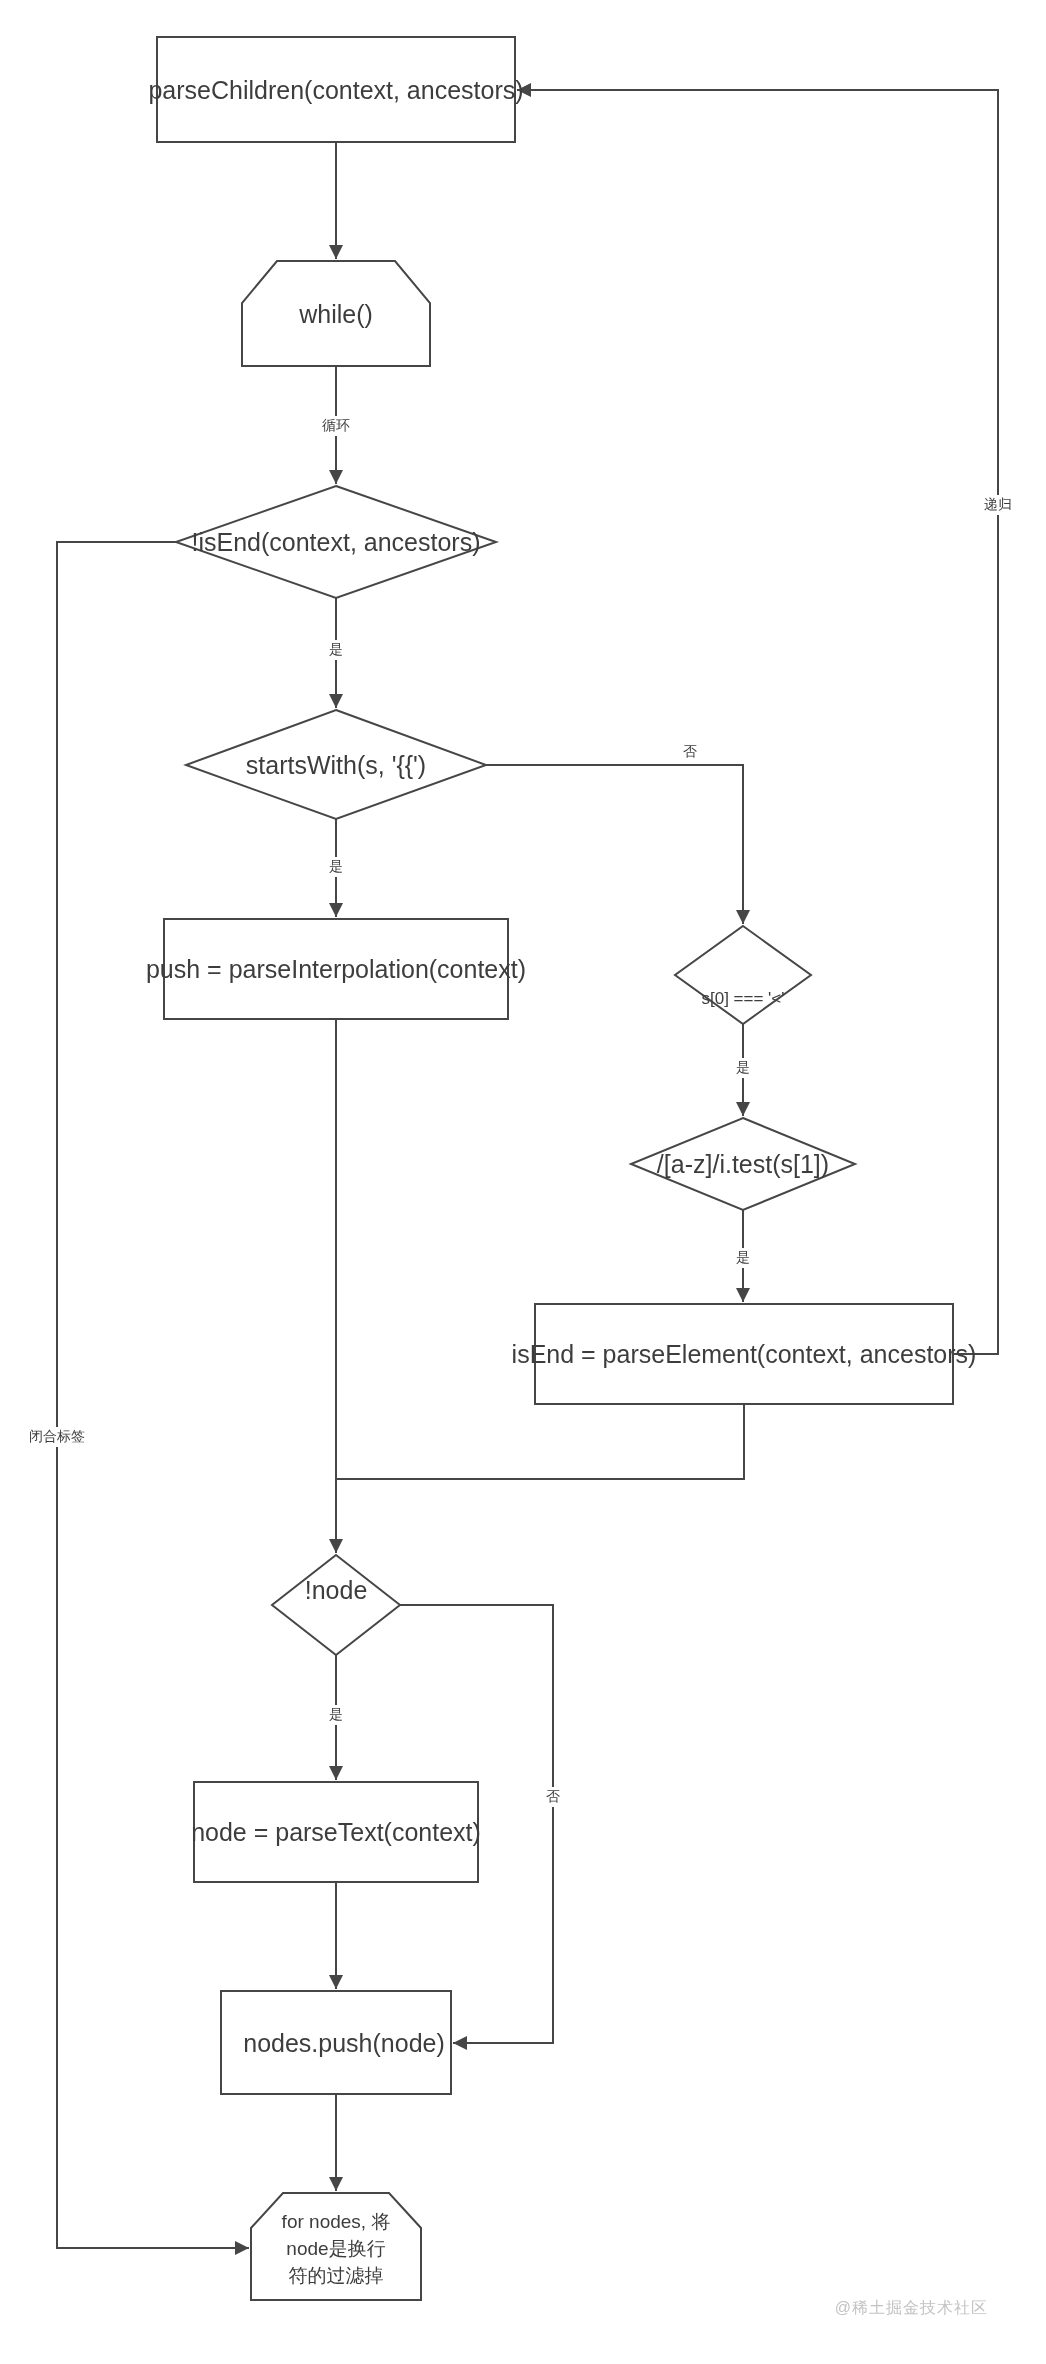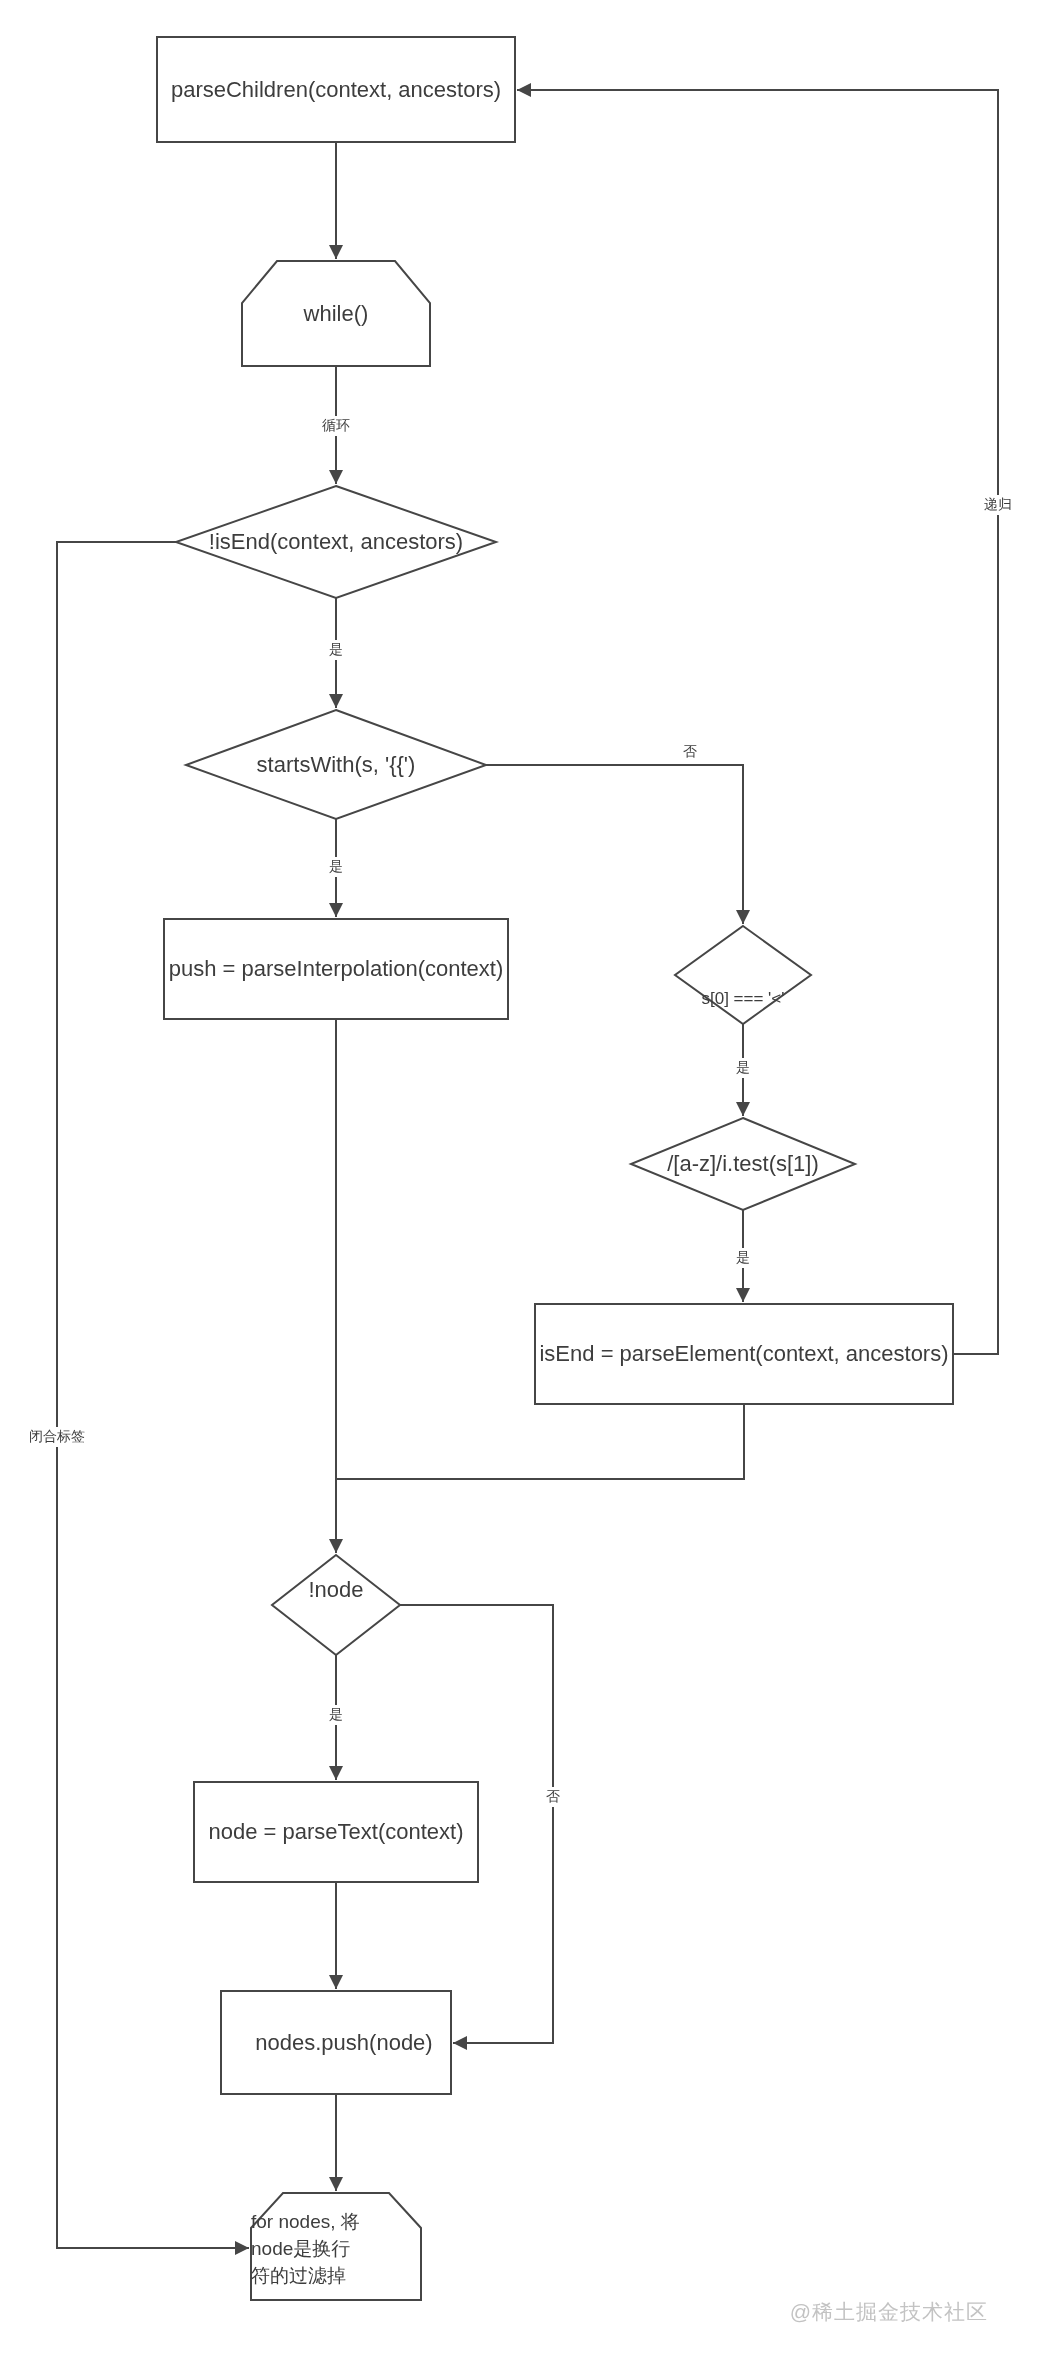--- a/index.html
+++ b/index.html
@@ -2,35 +2,35 @@
 <html><head>
 <meta charset="utf-8">
 <style>
   * { margin:0; padding:0; box-sizing:border-box; }
   html,body { background:#ffffff; }
   body { font-family:"Liberation Sans", sans-serif; }
   .canvas { position:relative; width:1046px; height:2364px; background:#ffffff; overflow:hidden; }
   .canvas svg { position:absolute; left:0; top:0; }
   .node-label {
     position:absolute; transform:translate(-50%,-50%);
-    font-size:22px; color:#3d3d3d; white-space:nowrap; text-align:center;
+    font-size:25px; color:#3d3d3d; white-space:nowrap; text-align:center;
   }
   .edge-label {
     position:absolute; transform:translate(-50%,-50%);
     font-size:14px; color:#3d3d3d; background:#ffffff;
     padding:1px 5px; white-space:nowrap;
   }
   .multiline {
     position:absolute; transform:translate(-50%,-50%);
-    font-size:19px; color:#3d3d3d; text-align:left; line-height:27px;
+    font-size:19px; color:#3d3d3d; text-align:center; line-height:27px;
     width:170px; white-space:nowrap;
   }
   .watermark {
     position:absolute; right:58px; top:2298px;
-    font-size:21px; color:#c3c3c3; letter-spacing:1px;
+    font-size:16px; color:#c3c3c3; letter-spacing:1px;
   }
 </style>
 </head>
 <body>
 
 <div class="canvas">
 
   <svg width="1046" height="2364" viewBox="0 0 1046 2364">
     <defs>
       <marker id="arrow" markerUnits="userSpaceOnUse" markerWidth="15" markerHeight="14" refX="14" refY="7" orient="auto">

